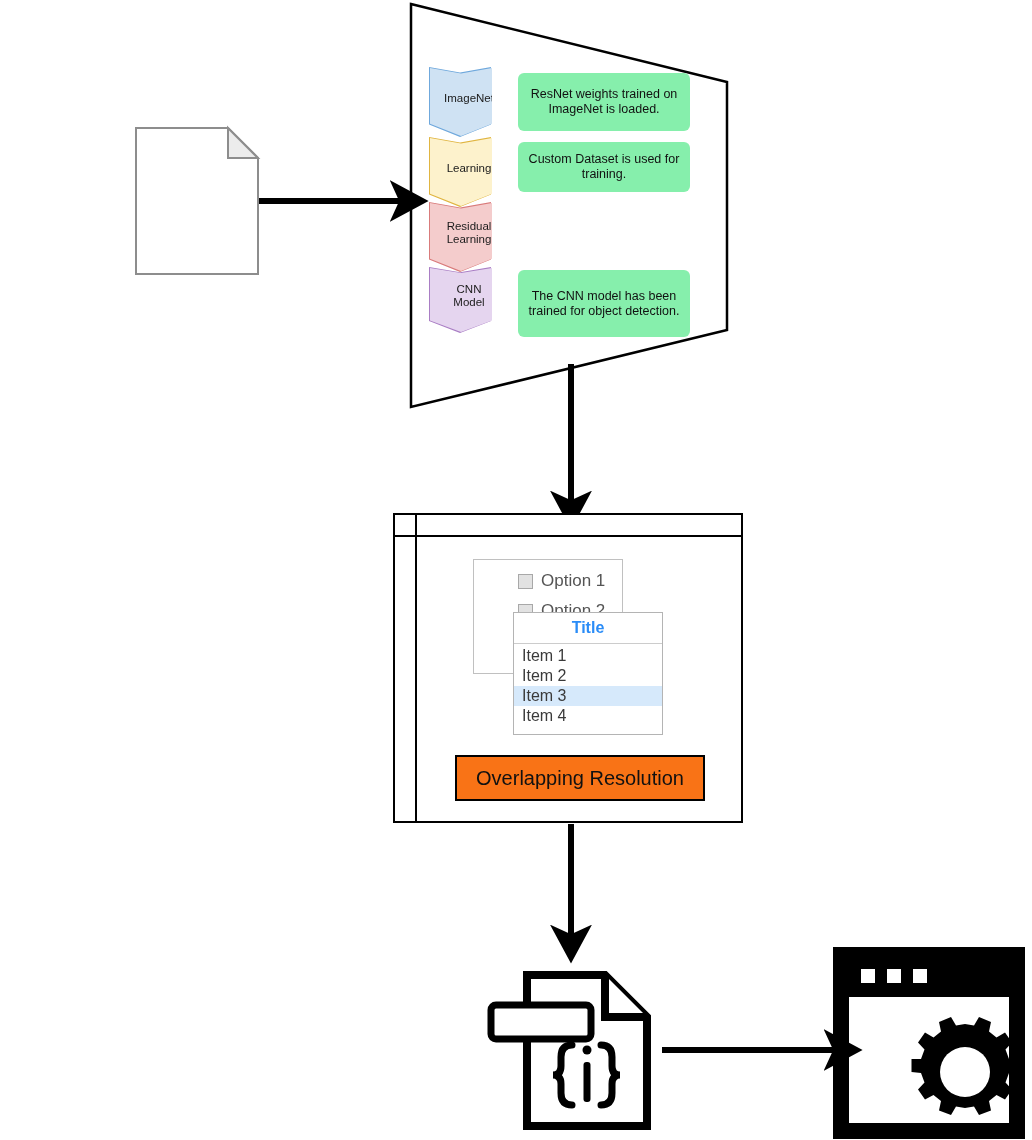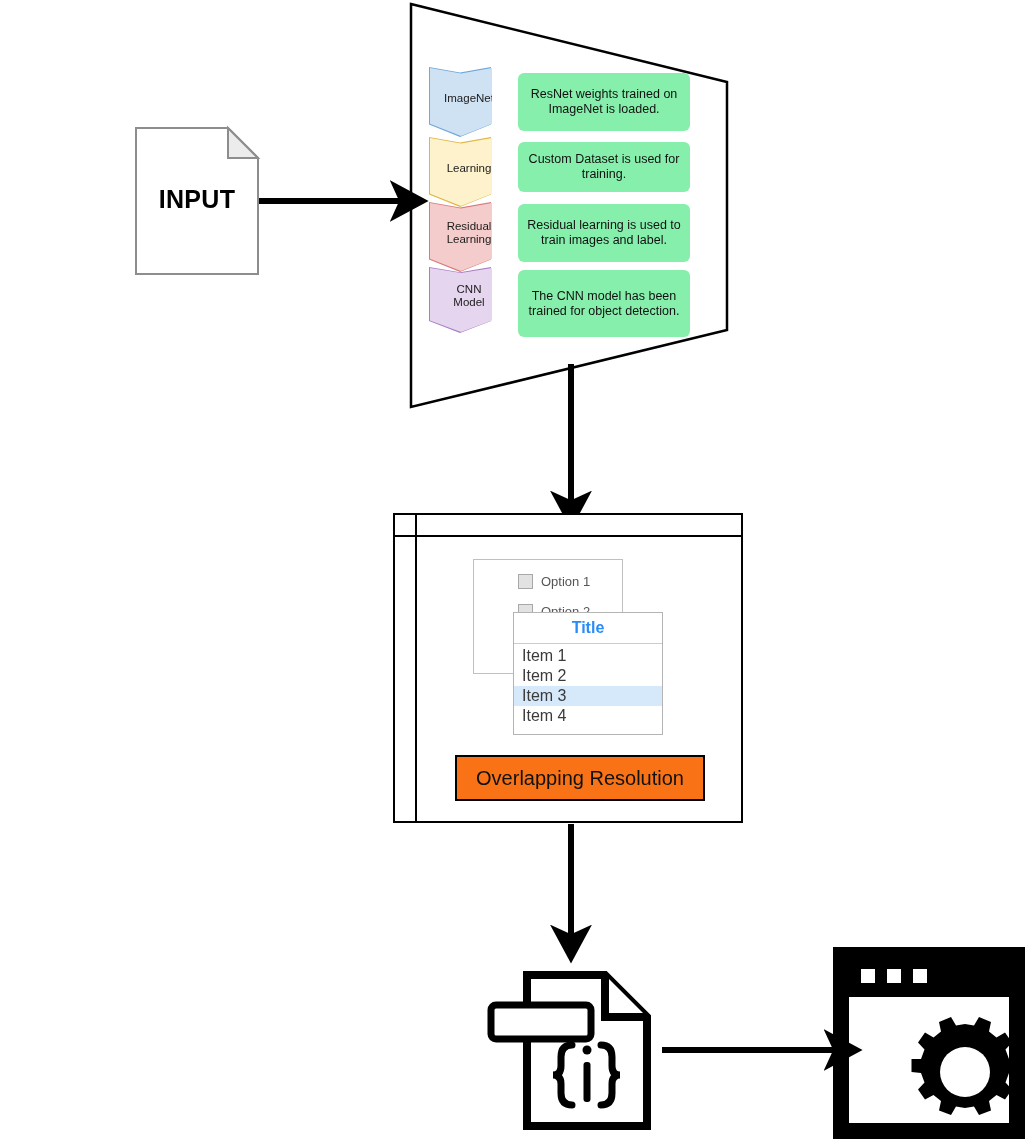--- a/index.html
+++ b/index.html
@@ -110,21 +110,21 @@
     width: 150px; height: 115px;
     border: 1px solid #c0c0c0;
     background: #ffffff;
     box-sizing: border-box;
     padding: 6px 0 0 8px;
   }
   .cb-row {
     display: flex;
     align-items: center;
     height: 30px;
-    font-size: 13px;
+    font-size: 17px;
     color: #555555;
     padding-left: 36px;
   }
   .cb-box {
     width: 15px; height: 15px;
     border: 1px solid #a8a8a8;
     background: #e2e2e2;
     margin-right: 8px;
     flex: none;
     box-sizing: border-box;
@@ -256,46 +256,40 @@
                  L40.5,10.5 L47,17.5 L40,27.5 L31.5,23 L24,29 L26,38.5
                  L14,43 L9,34.5 L0,36 L-9,34.5 L-14,43 L-26,38.5 L-24,29
                  L-31.5,23 L-40,27.5 L-47,17.5 L-40.5,10.5 L-44,1 L-53.5,0
                  L-53.5,-13 L-44,-13 L-40.5,-22.5 L-47,-29.5 L-40,-39.5
                  L-31.5,-34.5 L-24,-40.5 L-26,-50 L-14,-55 L-9,-46.5 Z" fill="#000000" transform="translate(0,9)"></path>
         <circle cx="0" cy="9" r="25" fill="#ffffff"></circle>
       </g>
     </g>
   </svg>
 
-  <div class="abs" id="input-doc">
-    <div class="doc-label">INPUT</div>
-  </div>
 
   <div class="chev-border abs" style="left:429px; top:67px; height:70px; background:#6fa8dc;"></div>
   <div class="chevron abs" style="left:430px; top:68px; height:68px; background:#cfe2f3;">
     <span>ImageNet</span>
   </div>
   <div class="note abs" style="left:518px; top:73px; width:172px; height:58px;">
     <span>ResNet weights trained on ImageNet is loaded.</span>
   </div>
 
   <div class="chev-border abs" style="left:429px; top:137px; height:70px; background:#e0b541;"></div>
   <div class="chevron abs" style="left:430px; top:138px; height:68px; background:#fdf2cc;">
     <span>Learning</span>
   </div>
   <div class="note abs" style="left:518px; top:142px; width:172px; height:50px;">
     <span>Custom Dataset is used for training.</span>
   </div>
 
   <div class="chev-border abs" style="left:429px; top:202px; height:70px; background:#d97b7b;"></div>
   <div class="chevron abs" style="left:430px; top:203px; height:68px; background:#f4cccc;">
     <span>Residual Learning</span>
-  </div>
-  <div class="note abs" style="left:518px; top:204px; width:172px; height:58px;">
-    <span>Residual learning is used to train images and label.</span>
   </div>
 
   <div class="chev-border abs" style="left:429px; top:267px; height:66px; background:#a97dc4;"></div>
   <div class="chevron abs" style="left:430px; top:268px; height:64px; background:#e5d5ef;">
     <span>CNN Model</span>
   </div>
   <div class="note abs" style="left:518px; top:270px; width:172px; height:67px;">
     <span>The CNN model has been trained for object detection.</span>
   </div>
 

